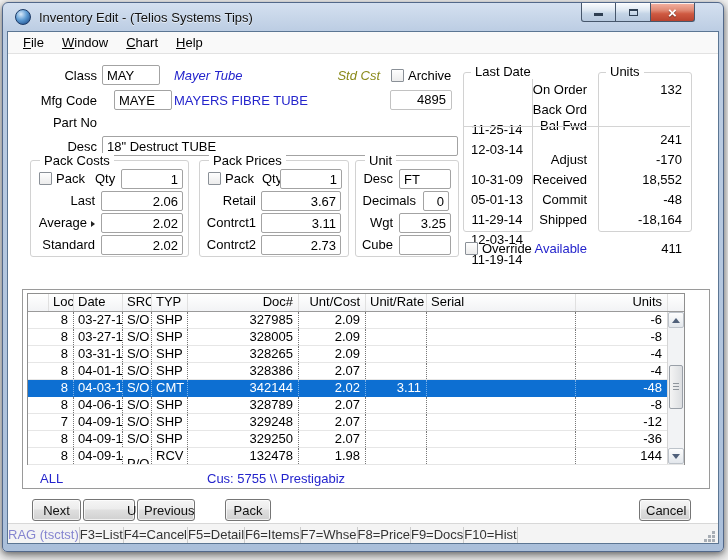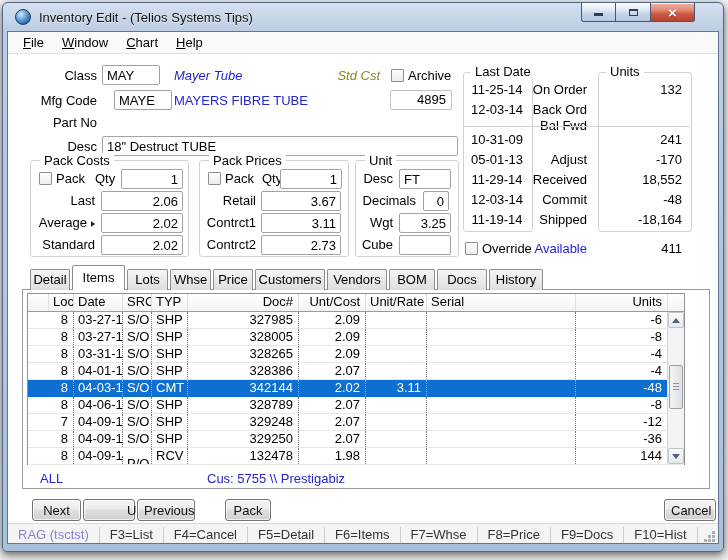--- a/index.html
+++ b/index.html
@@ -50,21 +50,21 @@
   .robox{position:absolute;box-sizing:border-box;height:20px;border:1px solid #c2c2c2;border-radius:2px;
     background:#fff;line-height:18px;text-align:right;padding:0 5px;}
   .checkbox{position:absolute;width:13px;height:13px;box-sizing:border-box;border:1px solid #8a9097;border-radius:1px;
     background:linear-gradient(#fefefe,#ececec);}
   .group{position:absolute;border:1px solid #d2d2d2;border-radius:3px;background:transparent;}
   .legend{position:absolute;background:#fff;padding:0 4px;white-space:nowrap;z-index:2;}
   .fs-lbl{position:absolute;white-space:nowrap;}
   .fs-lbl.right{text-align:right;}
   .flyout-arrow{display:inline-block;width:0;height:0;border-left:4px solid #222;
     border-top:3px solid transparent;border-bottom:3px solid transparent;margin-left:4px;}
-  .act-date{position:absolute;width:68px;text-align:center;white-space:nowrap;}
+  .act-date{position:absolute;width:68px;text-align:center;white-space:nowrap;margin-top:40px;}
   .act-label{position:absolute;left:494px;width:85px;text-align:right;white-space:nowrap;}
   .act-units{position:absolute;left:590px;width:90px;box-sizing:border-box;padding-right:6px;text-align:right;white-space:nowrap;}
   .hline{position:absolute;height:1px;background:#d4d4d4;z-index:3;}
   
   #tabstrip{position:absolute;left:22px;top:211px;height:25px;display:flex;align-items:flex-end;z-index:4;}
   .tab{box-sizing:border-box;height:21px;line-height:19px;text-align:center;margin-right:2px;
     border:1px solid #8c8c8c;border-bottom:none;border-radius:2px 2px 0 0;
     background:linear-gradient(#f5f5f5,#dedede);cursor:default;white-space:nowrap;overflow:hidden;}
   .tab.active{height:25px;line-height:23px;background:#fff;position:relative;z-index:5;}
   .tabframe{position:absolute;left:14px;top:235px;width:688px;height:200px;box-sizing:border-box;
@@ -95,21 +95,21 @@
     background:repeating-linear-gradient(#8f959c 0 1px,transparent 1px 3px);}
   .gfoot{position:absolute;white-space:nowrap;}
   
   .btn{position:absolute;height:22px;box-sizing:border-box;border:1px solid #757575;border-radius:3px;
     background:linear-gradient(#f5f5f5 0%,#ececec 45%,#dfdfdf 50%,#d0d0d0 100%);
     box-shadow:inset 0 0 0 1px rgba(255,255,255,.7);
     font-family:inherit;font-size:13px;text-align:center;line-height:19px;color:#111;cursor:default;}
   
   .statusbar{position:relative;height:22px;display:flex;align-items:center;background:#f4f4f4;
     border-top:1px solid #d8d8d8;box-sizing:border-box;color:#333;}
-  .sb-item{padding:0 10px;border-right:1px solid #cbcbcb;height:16px;line-height:16px;white-space:nowrap;}
+  .sb-item{padding:0 0;border-right:1px solid #cbcbcb;height:16px;line-height:16px;white-space:nowrap;}
   .sb-item.session{color:var(--session,#8585d0);}
   .grip{position:absolute;right:3px;bottom:3px;width:3px;height:3px;background:#a8aeb5;
     box-shadow:-4px 0 #a8aeb5,-8px 0 #a8aeb5,0 -4px #a8aeb5,-4px -4px #a8aeb5,0 -8px #a8aeb5;}
 </style>
 </head>
 <body>
 
 <div class="window">
   <div class="titlebar">
     <div class="app-icon"></div>
@@ -219,32 +219,20 @@
           <input class="tbox" value="FT" style="left: 43px; top: 8px; width: 52px;">
           <div class="fs-lbl right" style="left: 0px; top: 32px; width: 60px;">Decimals</div>
           <input class="tbox num" value="0" style="left: 67px; top: 30px; width: 26px;">
           <div class="fs-lbl right" style="left: 0px; top: 54px; width: 37px;">Wgt</div>
           <input class="tbox num" value="3.25" style="left: 43px; top: 52px; width: 52px;">
           <div class="fs-lbl right" style="left: 0px; top: 76px; width: 37px;">Cube</div>
           <input class="tbox num" style="left: 43px; top: 74px; width: 52px;">
         </div>
       <div class="legend" style="left:357px;top:99px;">Unit</div>
 
-      <div id="tabstrip">
-          <div class="tab" style="width: 40px;">Detail</div>
-          <div class="tab active" style="width: 53px;">Items</div>
-          <div class="tab" style="width: 41px;">Lots</div>
-          <div class="tab" style="width: 41px;">Whse</div>
-          <div class="tab" style="width: 40px;">Price</div>
-          <div class="tab" style="width: 70px;">Customers</div>
-          <div class="tab" style="width: 60px;">Vendors</div>
-          <div class="tab" style="width: 46px;">BOM</div>
-          <div class="tab" style="width: 50px;">Docs</div>
-          <div class="tab" style="width: 54px;">History</div>
-        </div>
       <div class="tabframe"></div>
 
       <div class="grid">
         <div class="ghead" id="gridhead">
             <div class="hcell first" style="width: 20px; text-align: left;"></div>
             <div class="hcell" style="width: 25px; text-align: right;">Loc</div>
             <div class="hcell" style="width: 49px; text-align: left;">Date</div>
             <div class="hcell" style="width: 29px; text-align: left;">SRC</div>
             <div class="hcell" style="width: 36px; text-align: left;">TYP</div>
             <div class="hcell" style="width: 111px; text-align: right;">Doc#</div>
@@ -374,21 +362,21 @@
             </div>
         </div>
       </div>
       <div class="gfoot blue" style="left:32px;top:417px;">ALL</div>
       <div class="gfoot blue" style="left:199px;top:417px;">Cus: 5755 \\ Prestigabiz</div>
 
       <button class="btn" style="left:24px;top:445px;width:49px;">Next</button>
       <button class="btn" style="left:75px;top:445px;width:52px;padding-left:43px;">Update</button>
       <button class="btn" style="left:129px;top:445px;width:58px;">Previous</button>
       <button class="btn" style="left:217px;top:445px;width:46px;">Pack</button>
-      <button class="btn" style="left:656px;top:445px;width:52px;">Cancel</button>
+      <button class="btn" style="left:631px;top:445px;width:52px;">Cancel</button>
     </div>
 
     <div class="statusbar" id="statusbar">
         <div class="sb-item session">RAG (tsctst)</div>
         <div class="sb-item">F3=List</div>
         <div class="sb-item">F4=Cancel</div>
         <div class="sb-item">F5=Detail</div>
         <div class="sb-item">F6=Items</div>
         <div class="sb-item">F7=Whse</div>
         <div class="sb-item">F8=Price</div>

